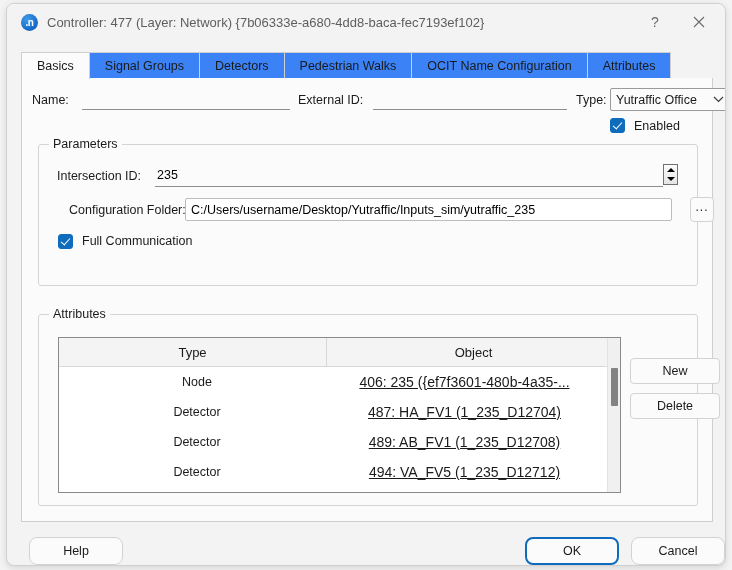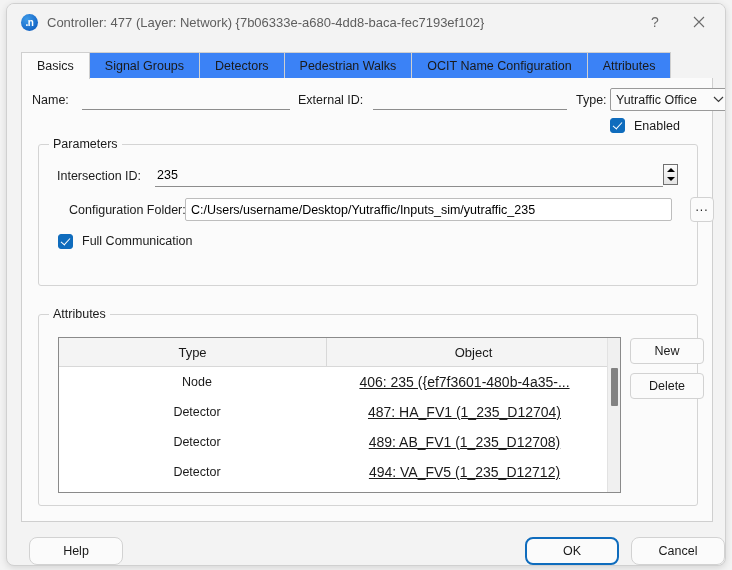--- a/index.html
+++ b/index.html
@@ -350,30 +350,31 @@
   }
   #conn-thumb {
     position: absolute;
     left: 3px; top: 30px;
     width: 7px; height: 38px;
     background: #828282;
     border-radius: 1px;
   }
   .sidebtn {
     position: absolute;
-    width: 74px; height: 26px;
+    width: 90px; height: 26px;
     background: #fbfbfb;
     border: 1px solid #d2d2d2;
     border-radius: 4px;
     box-sizing: border-box;
     display: flex;
     align-items: center;
     justify-content: center;
     font-size: 12.5px;
     color: #1a1a1a;
+    margin-top: 20px;
   }
   #new-btn    { left: 591px; top: 23px; }
   #delete-btn { left: 591px; top: 58px; }
 
   
   #footer {
     position: absolute;
     left: 0;
     top: 519px;
     width: 100%;

